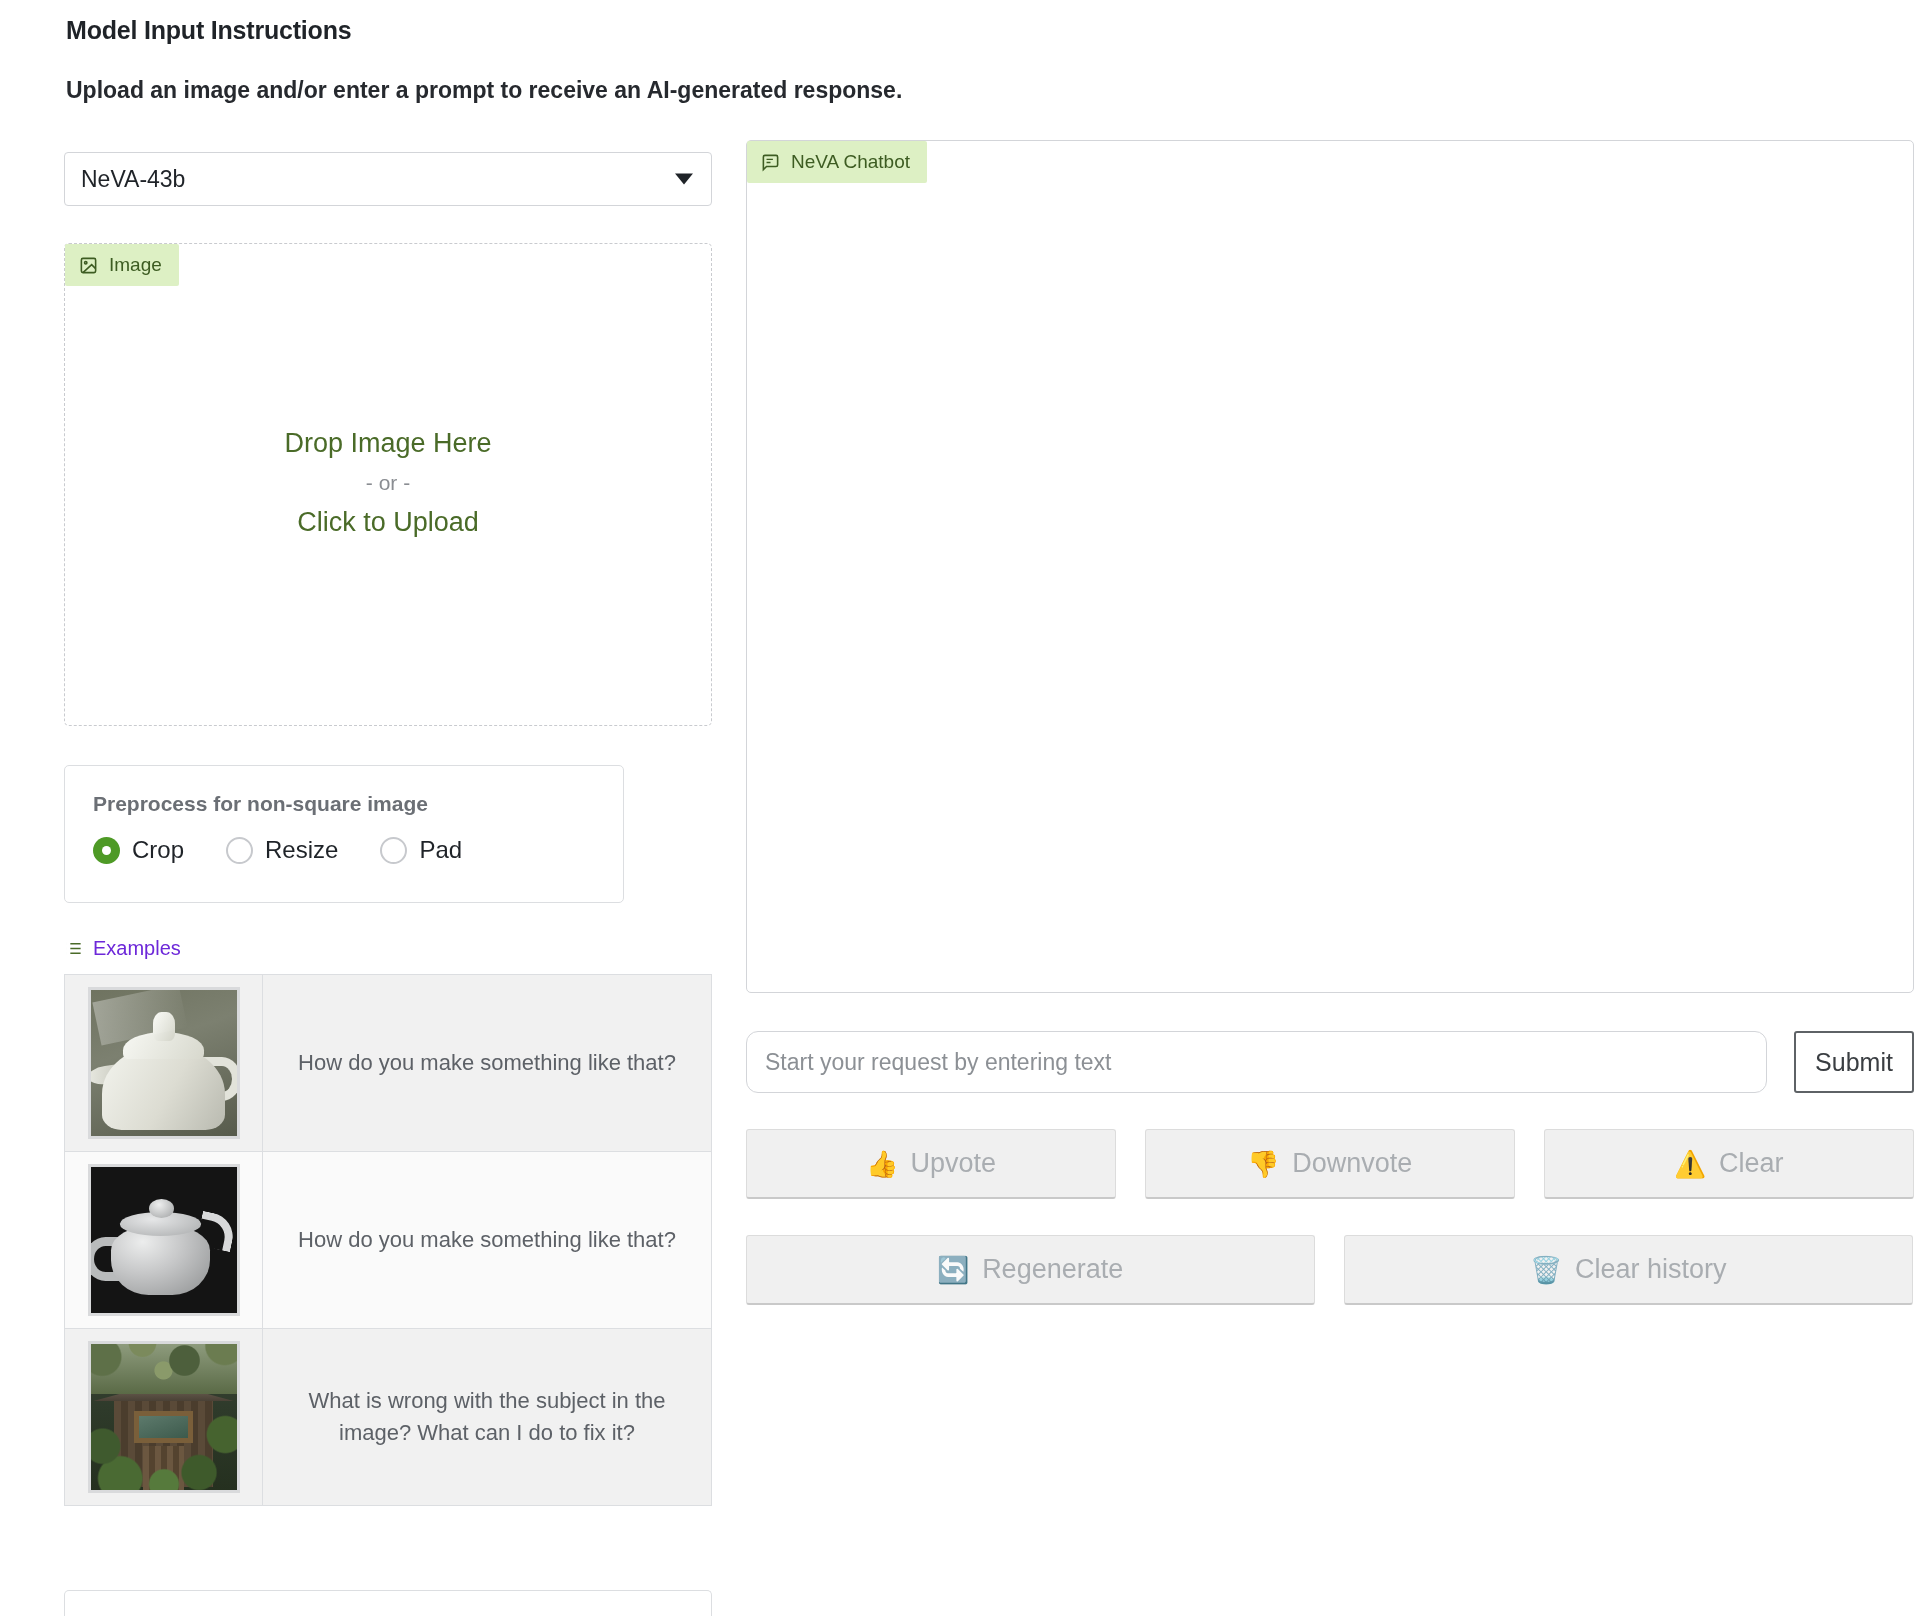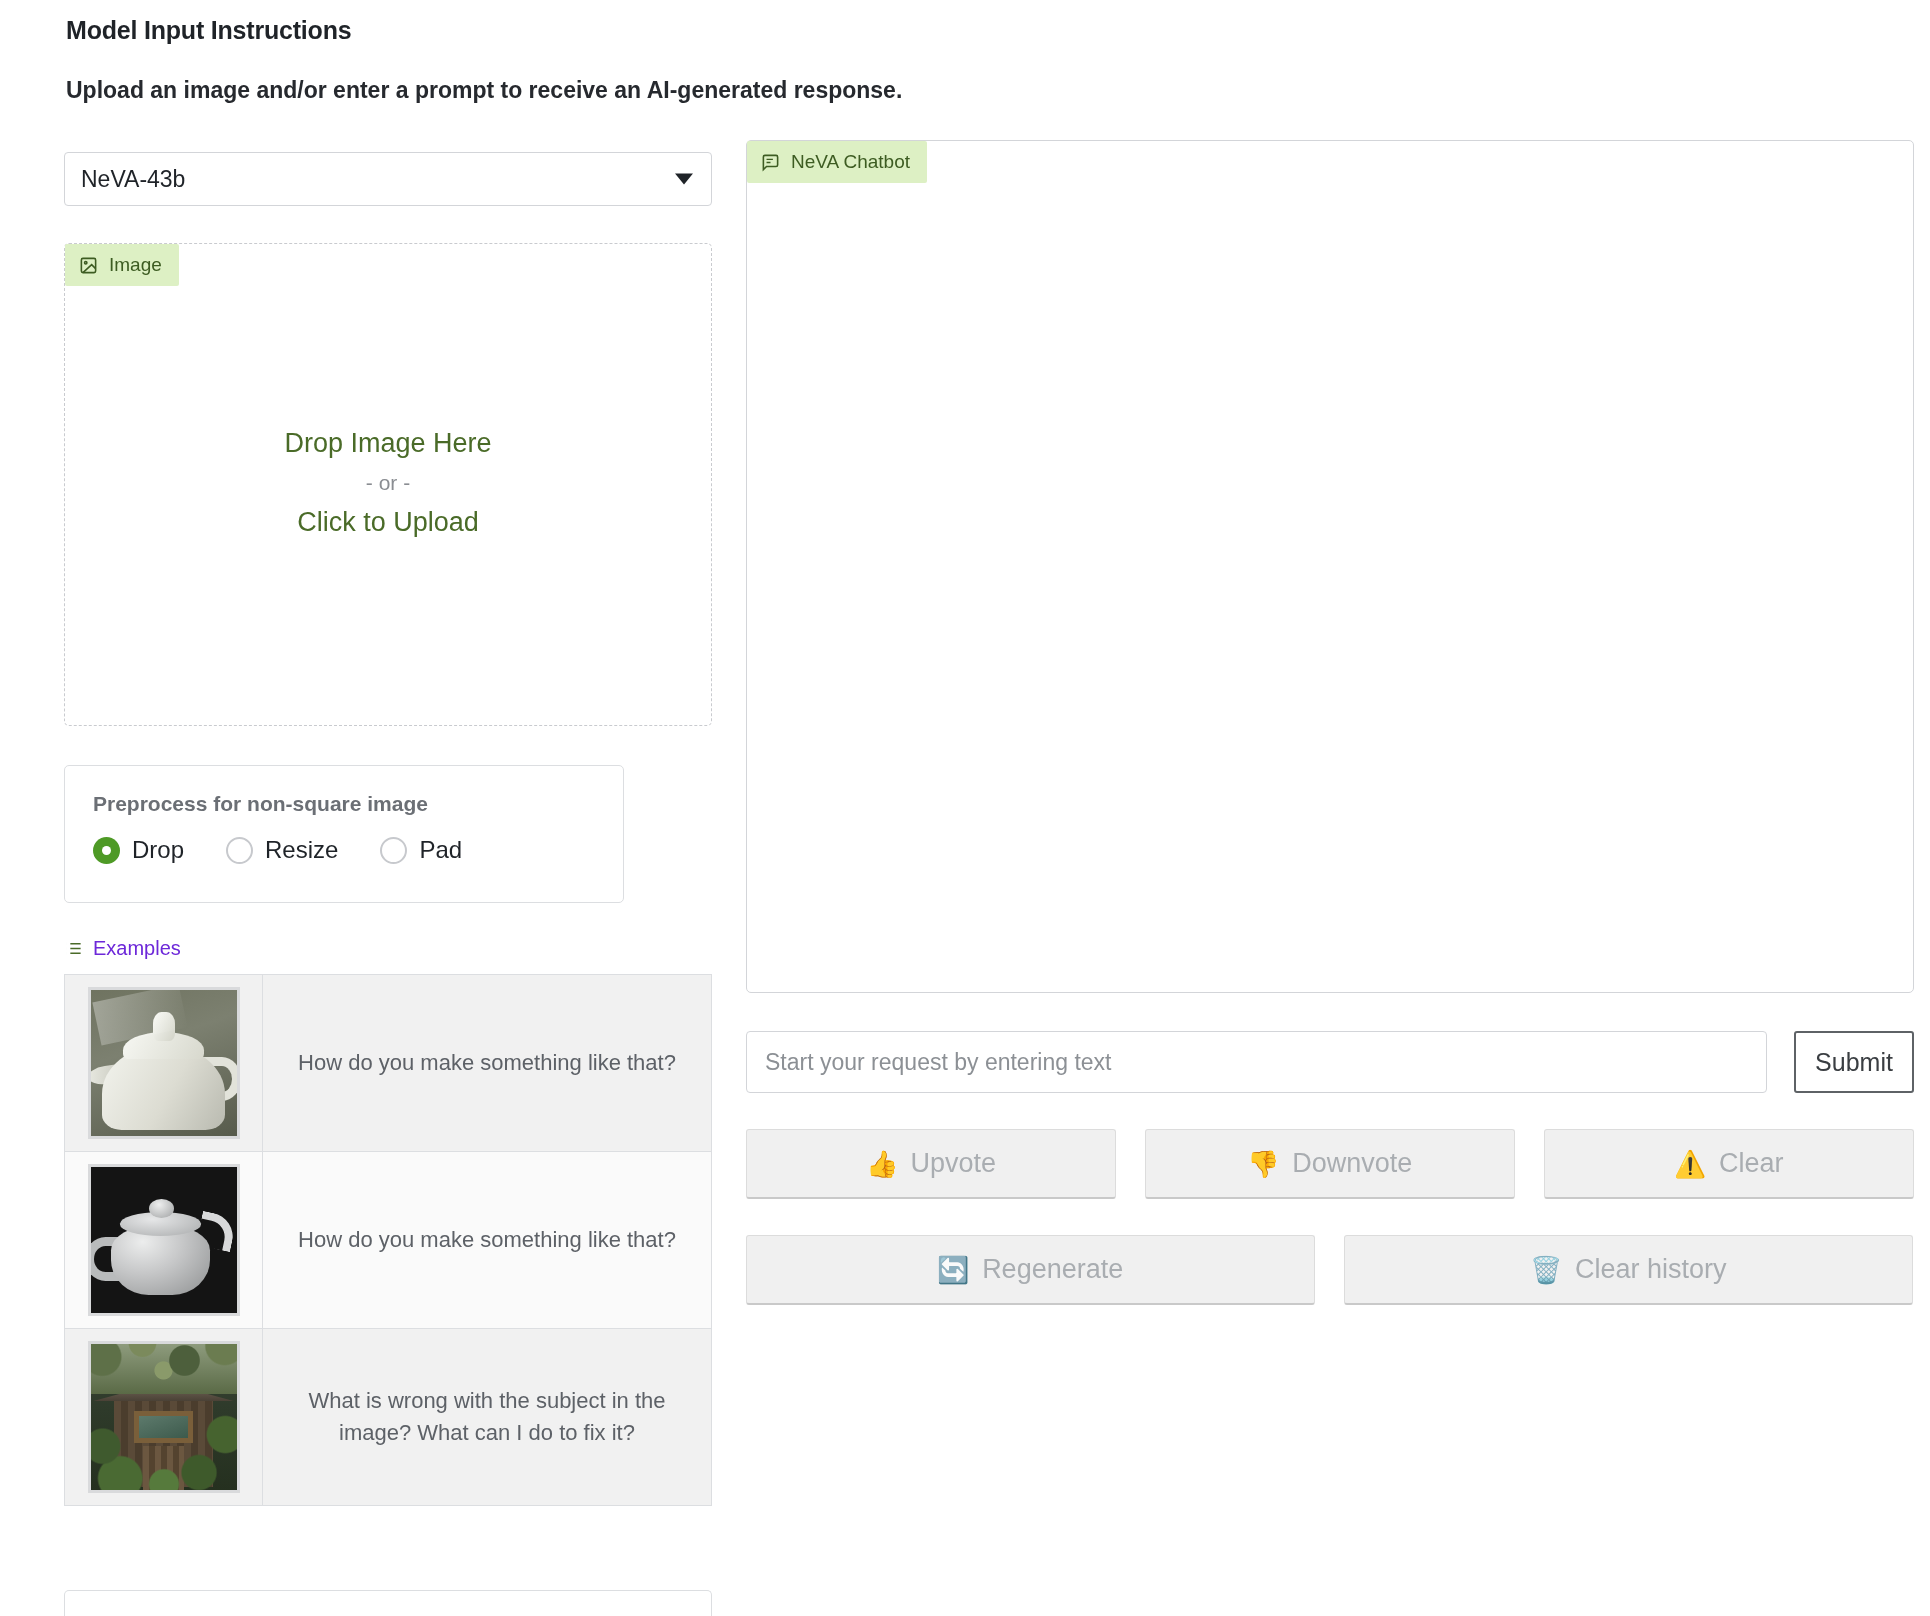--- a/index.html
+++ b/index.html
@@ -223,21 +223,21 @@
     border: 1px solid #d3d5d9; border-radius: 5px; background: #fff;
   }
   .chat-body { position: absolute; inset: 44px 0 0 0; }
 
   .input-row {
     display: flex; align-items: stretch; gap: 0; margin-top: 38px;
     width: 1168px; height: 62px;
   }
   .text-input {
     flex: 1; height: 62px;
-    border: 1px solid #d3d5d9; border-radius: 4px; background: #fff;
+    border: 1px solid #d3d5d9; border-radius: 12px; background: #fff;
     display: flex; align-items: center; padding: 0 18px;
     font-size: 23px; color: #8c9095;
   }
   .submit-btn {
     width: 120px; height: 62px; margin-left: 27px;
     border: 2px solid #5e6266; border-radius: 3px; background: #fff;
     display: flex; align-items: center; justify-content: center;
     font-size: 25px; color: #3a3e42; cursor: pointer;
   }
 
@@ -281,21 +281,21 @@
         <div class="drop-or">- or -</div>
         <div class="drop-main">Click to Upload</div>
       </div>
     </div>
 
     <div class="pre-box">
       <div class="pre-label">Preprocess for non-square image</div>
       <div class="radio-row">
         <label class="radio-item">
           <span class="radio-dot on"></span>
-          <span class="radio-txt">Drop</span>
+          <span class="radio-txt">Crop</span>
         </label>
         <label class="radio-item">
           <span class="radio-dot"></span>
           <span class="radio-txt">Resize</span>
         </label>
         <label class="radio-item">
           <span class="radio-dot"></span>
           <span class="radio-txt">Pad</span>
         </label>
       </div>

